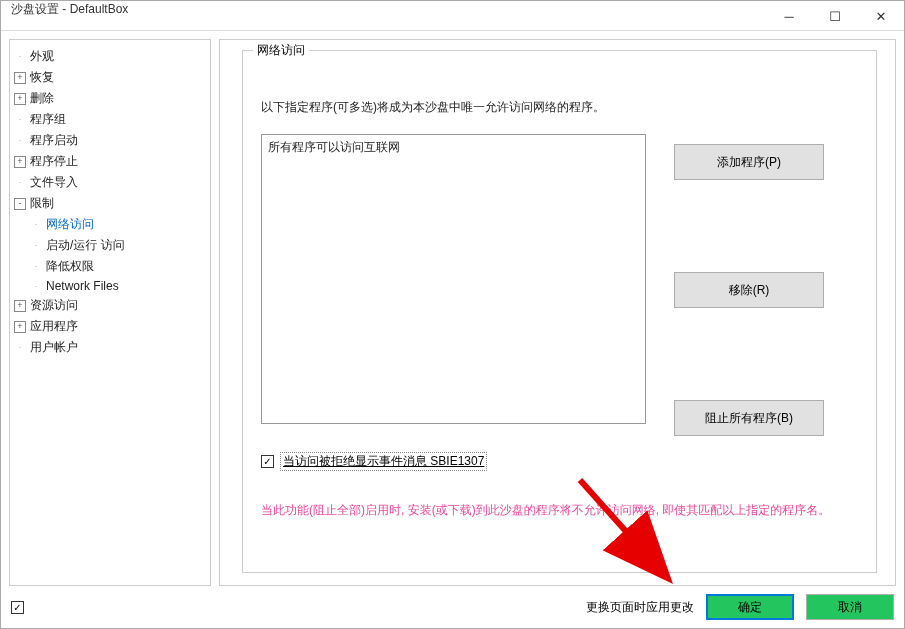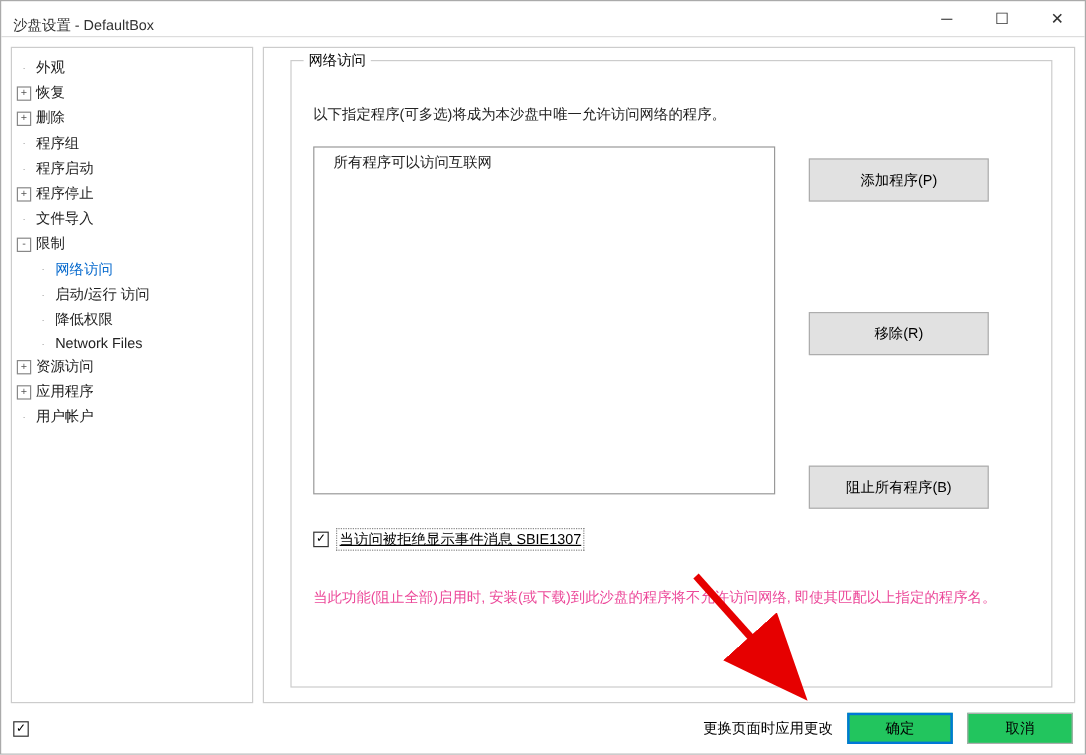--- a/index.html
+++ b/index.html
@@ -15,21 +15,21 @@
       width: 905px;
       height: 629px;
       border: 1px solid #aaa;
       display: flex;
       flex-direction: column;
       background: #fff;
     }
     .titlebar {
       height: 30px;
       display: flex;
-      align-items: flex-end;
+      align-items: flex-start;
       border-bottom: 1px solid #ddd;
       padding-left: 10px;
     }
     .titlebar-title {
       flex: 1;
       font-size: 12px;
       color: #333;
     }
     .titlebar-controls {
       display: flex;
@@ -105,31 +105,31 @@
       position: absolute;
       top: -9px;
       left: 10px;
       background: #fff;
       padding: 0 4px;
       font-size: 12px;
     }
     .desc-text {
       font-size: 12px;
       color: #222;
-      margin: 22px 0 18px 0;
+      margin: 34px 0 18px 0;
     }
     .content-row {
       display: flex;
       gap: 28px;
     }
     .listbox {
       width: 385px;
       height: 290px;
       border: 1px solid #999;
-      padding: 4px 16px;
+      padding: 4px 6px;
       font-size: 12px;
       color: #222;
     }
     .btn-column {
       display: flex;
       flex-direction: column;
       gap: 92px;
       padding-top: 10px;
     }
     .btn {

